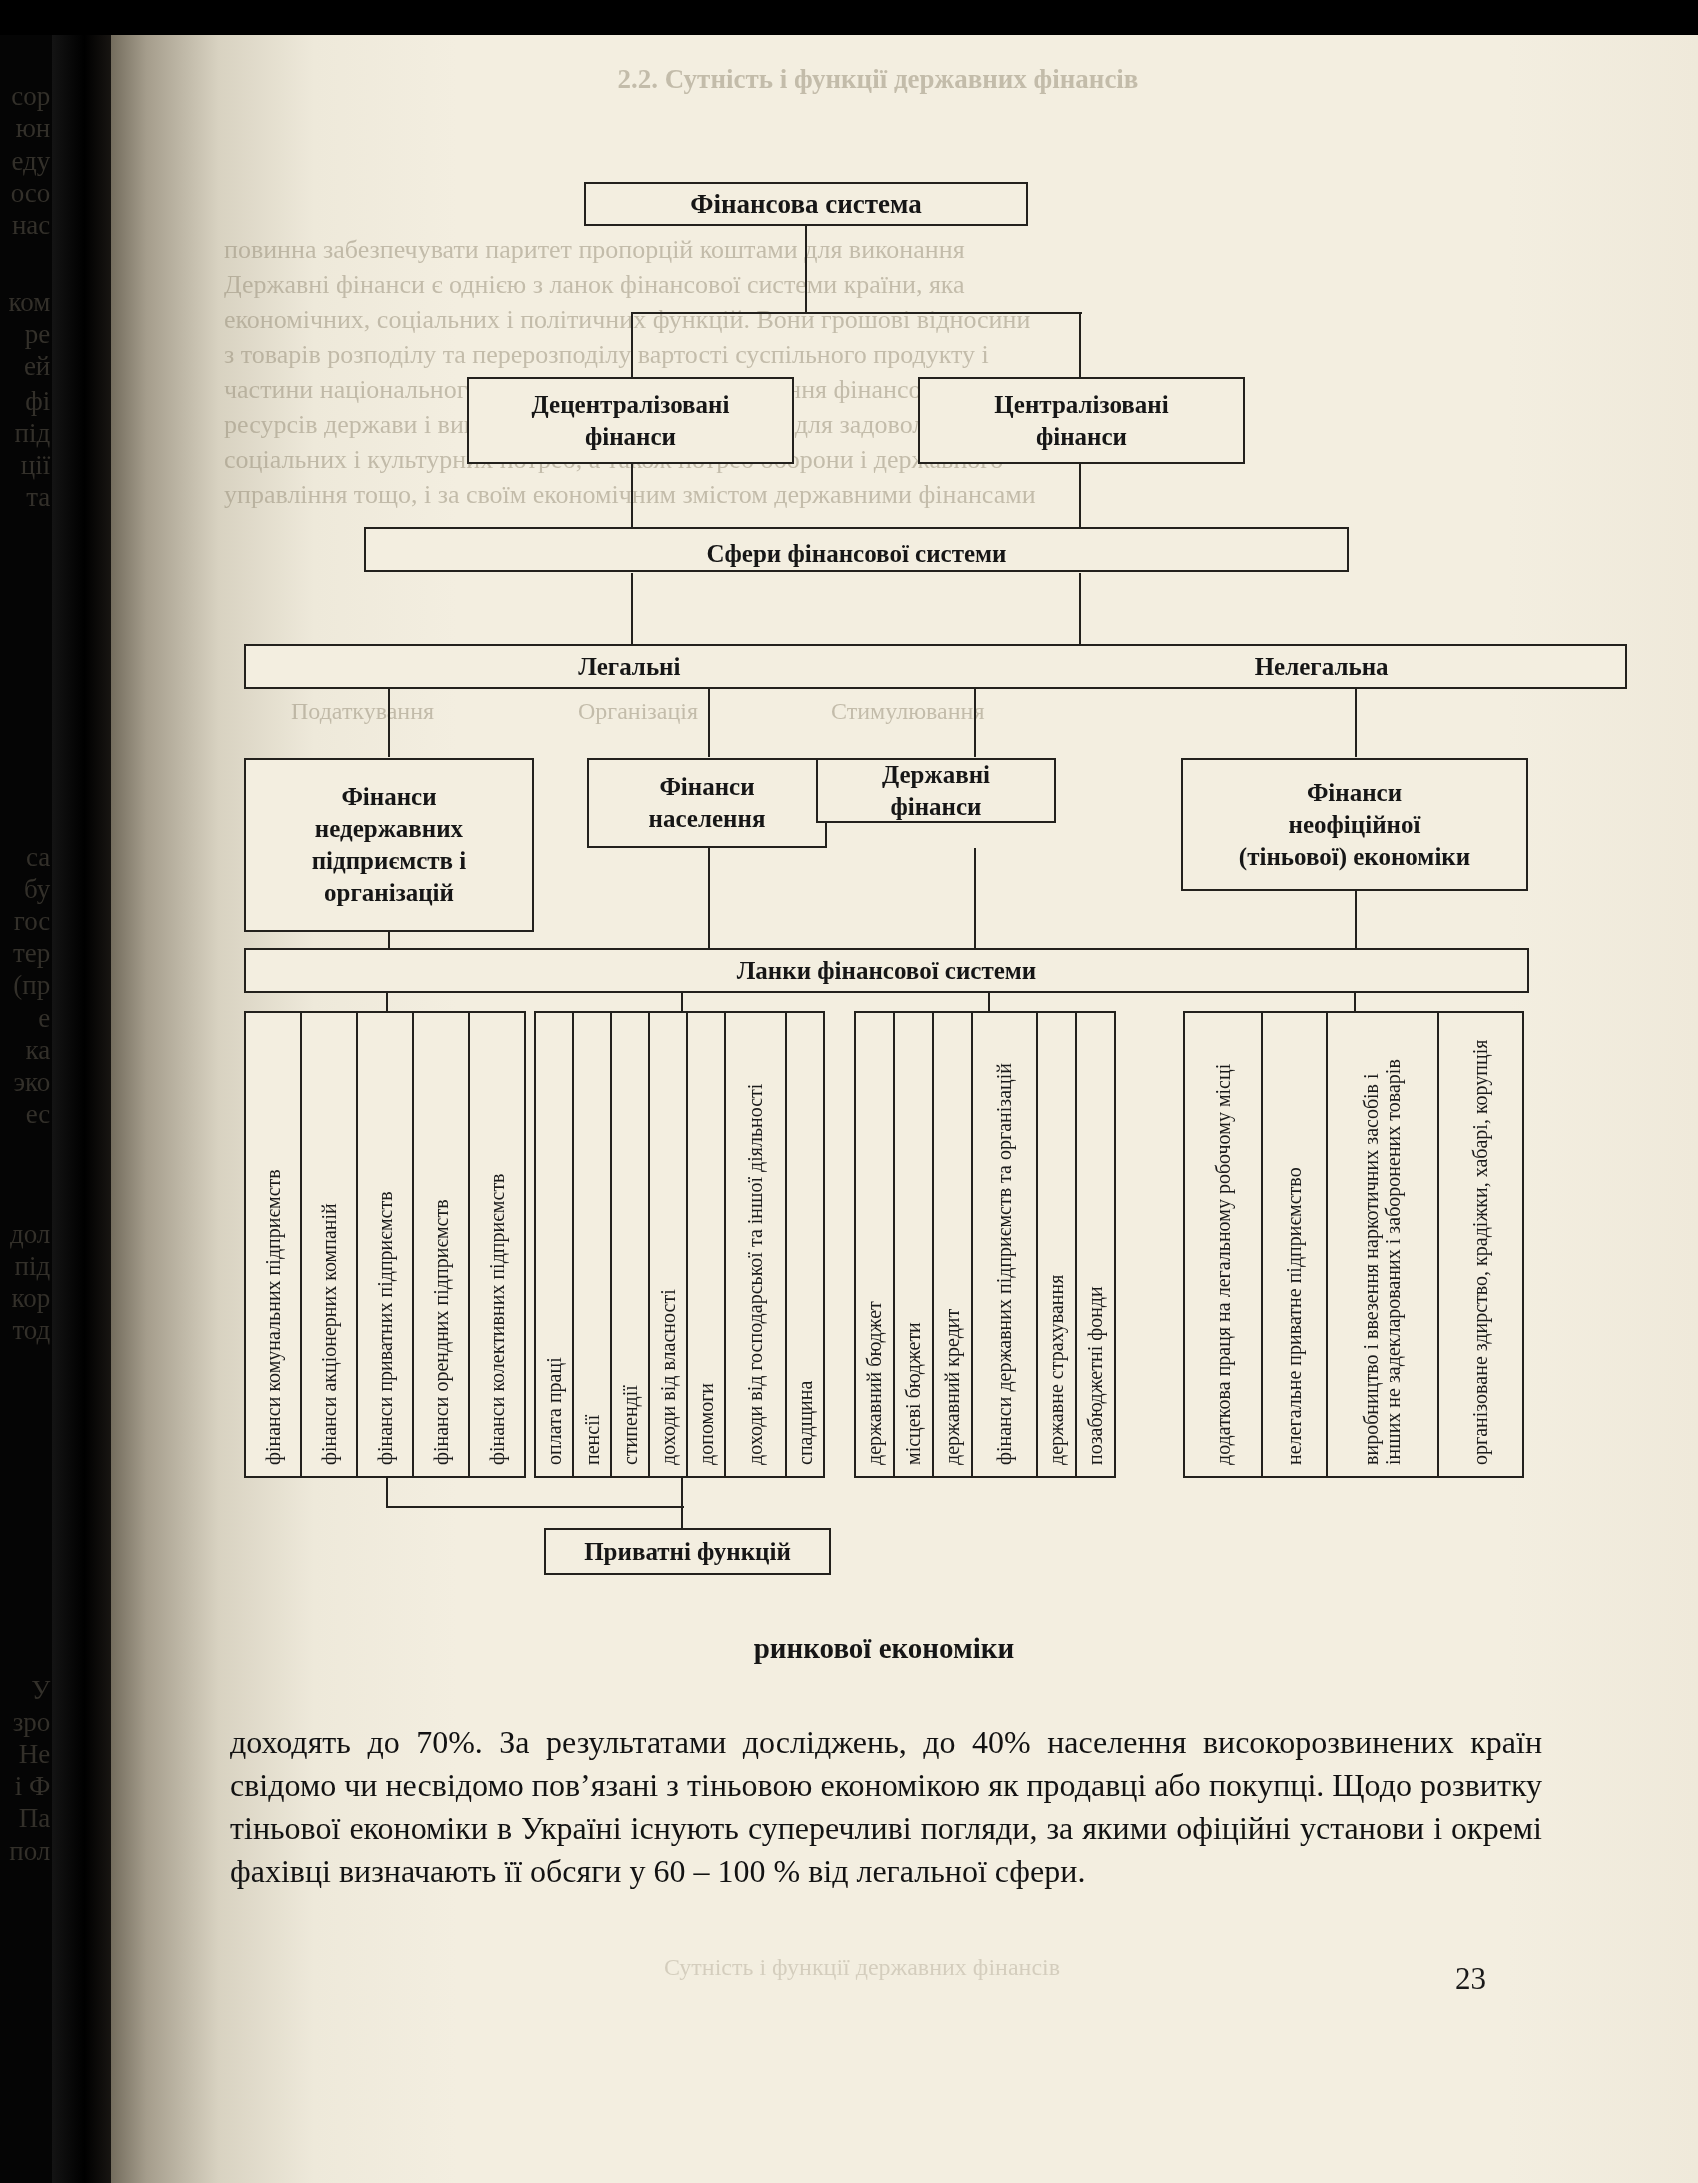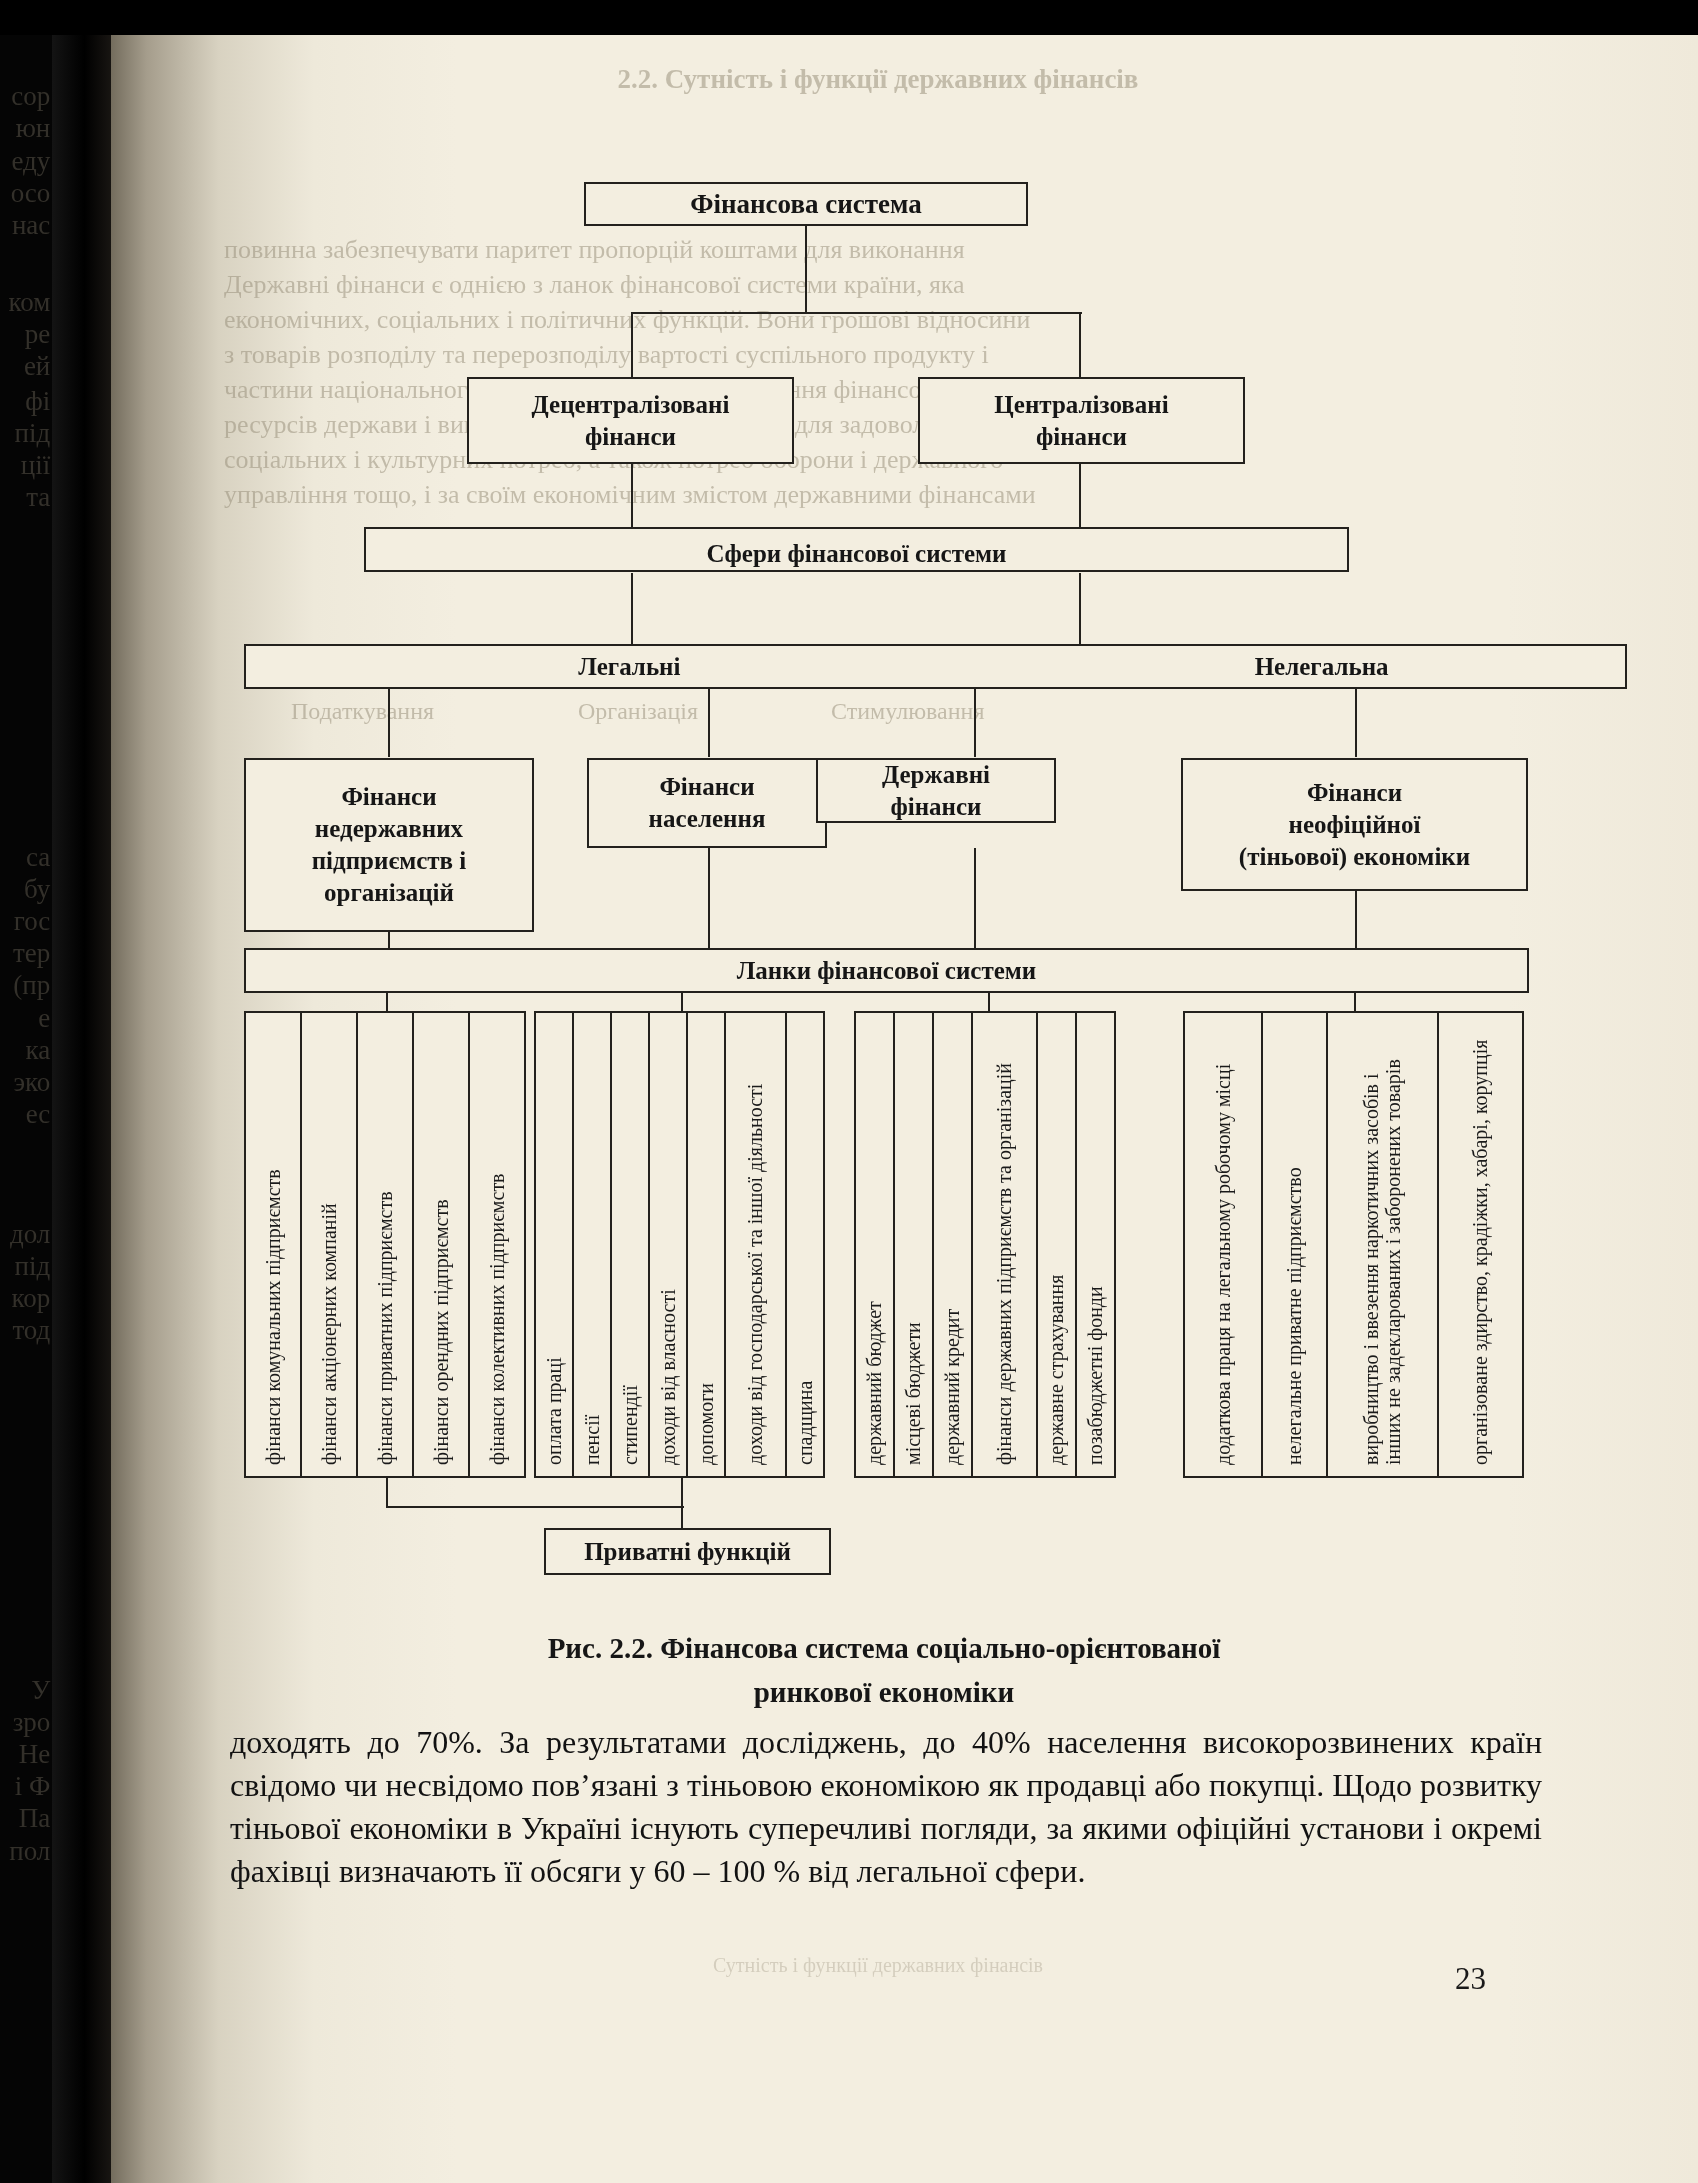--- a/index.html
+++ b/index.html
@@ -21,21 +21,21 @@
     background:linear-gradient(180deg,#111 0px,#40three 0,#d9d4c3 47px,#ece7d7 12%,#efead9 55%,#e2ddcb 90%,#d3cebc 100%);
   }
   .frag { position:absolute; right:2.7px; font-size:27px; color:#33302a; white-space:nowrap; }
 
   
   .bleed { position:absolute; color:#948b76; opacity:.5; filter:blur(0.3px); z-index:1; }
   .bleed-heading { left:224px; top:64px; width:1308px; text-align:center; font-weight:bold; font-size:27px; }
   .bleed-paragraph { left:224px; top:232px; width:1312px; font-size:26px; line-height:35px; }
   .bleed-table { left:244px; top:698px; width:1285px; height:33px; font-size:24px; }
   .bleed-word { position:absolute; top:0; white-space:nowrap; }
-  .bleed-bottom { left:224px; top:1954px; width:1308px; text-align:center; font-size:20px; opacity:.32; }
+  .bleed-bottom { left:208px; top:1954px; width:1308px; text-align:center; font-size:24px; opacity:.32; }
 
   
   .bx {
     position:absolute; box-sizing:border-box; border:2px solid #23211d; background:#f3eee0;
     display:flex; flex-direction:column; align-items:center; justify-content:center;
     font-weight:bold; font-size:25px; line-height:1.28; text-align:center; z-index:2;
   }
   .ln { position:absolute; background:#23211d; z-index:2; }
   .legal-label { position:absolute; top:50%; transform:translate(-50%,-50%); white-space:nowrap; }
 
@@ -227,21 +227,20 @@
 
   <div class="ln" style="left:386px;top:1478px;width:2px;height:29px;"></div>
   <div class="ln" style="left:386px;top:1506px;width:298px;height:2px;"></div>
   <div class="ln" style="left:681px;top:1478px;width:2px;height:50px;"></div>
 
   <div class="bx" style="left:544px;top:1528px;width:287px;height:47px;">
     <div>Приватні функцій</div>
   </div>
 
   <div class="caption">
-    <div>Рис. 2.2. Фінансова система соціально-орієнтованої</div>
     <div>ринкової економіки</div>
   </div>
 
   <div class="bodytext">доходять до 70%. За результатами досліджень, до 40% населення високорозвинених країн свідомо чи несвідомо пов’язані з тіньовою економікою як продавці або покупці. Щодо розвитку тіньової економіки в Україні існують суперечливі погляди, за якими офіційні установи і окремі фахівці визначають її обсяги у 60 – 100 % від легальної сфери.</div>
 
   <div class="pagenum">23</div>
 
   <div class="margin-strip">
       <span class="frag" style="top: 81px;">сор</span>
       <span class="frag" style="top: 113px;">юн</span>

